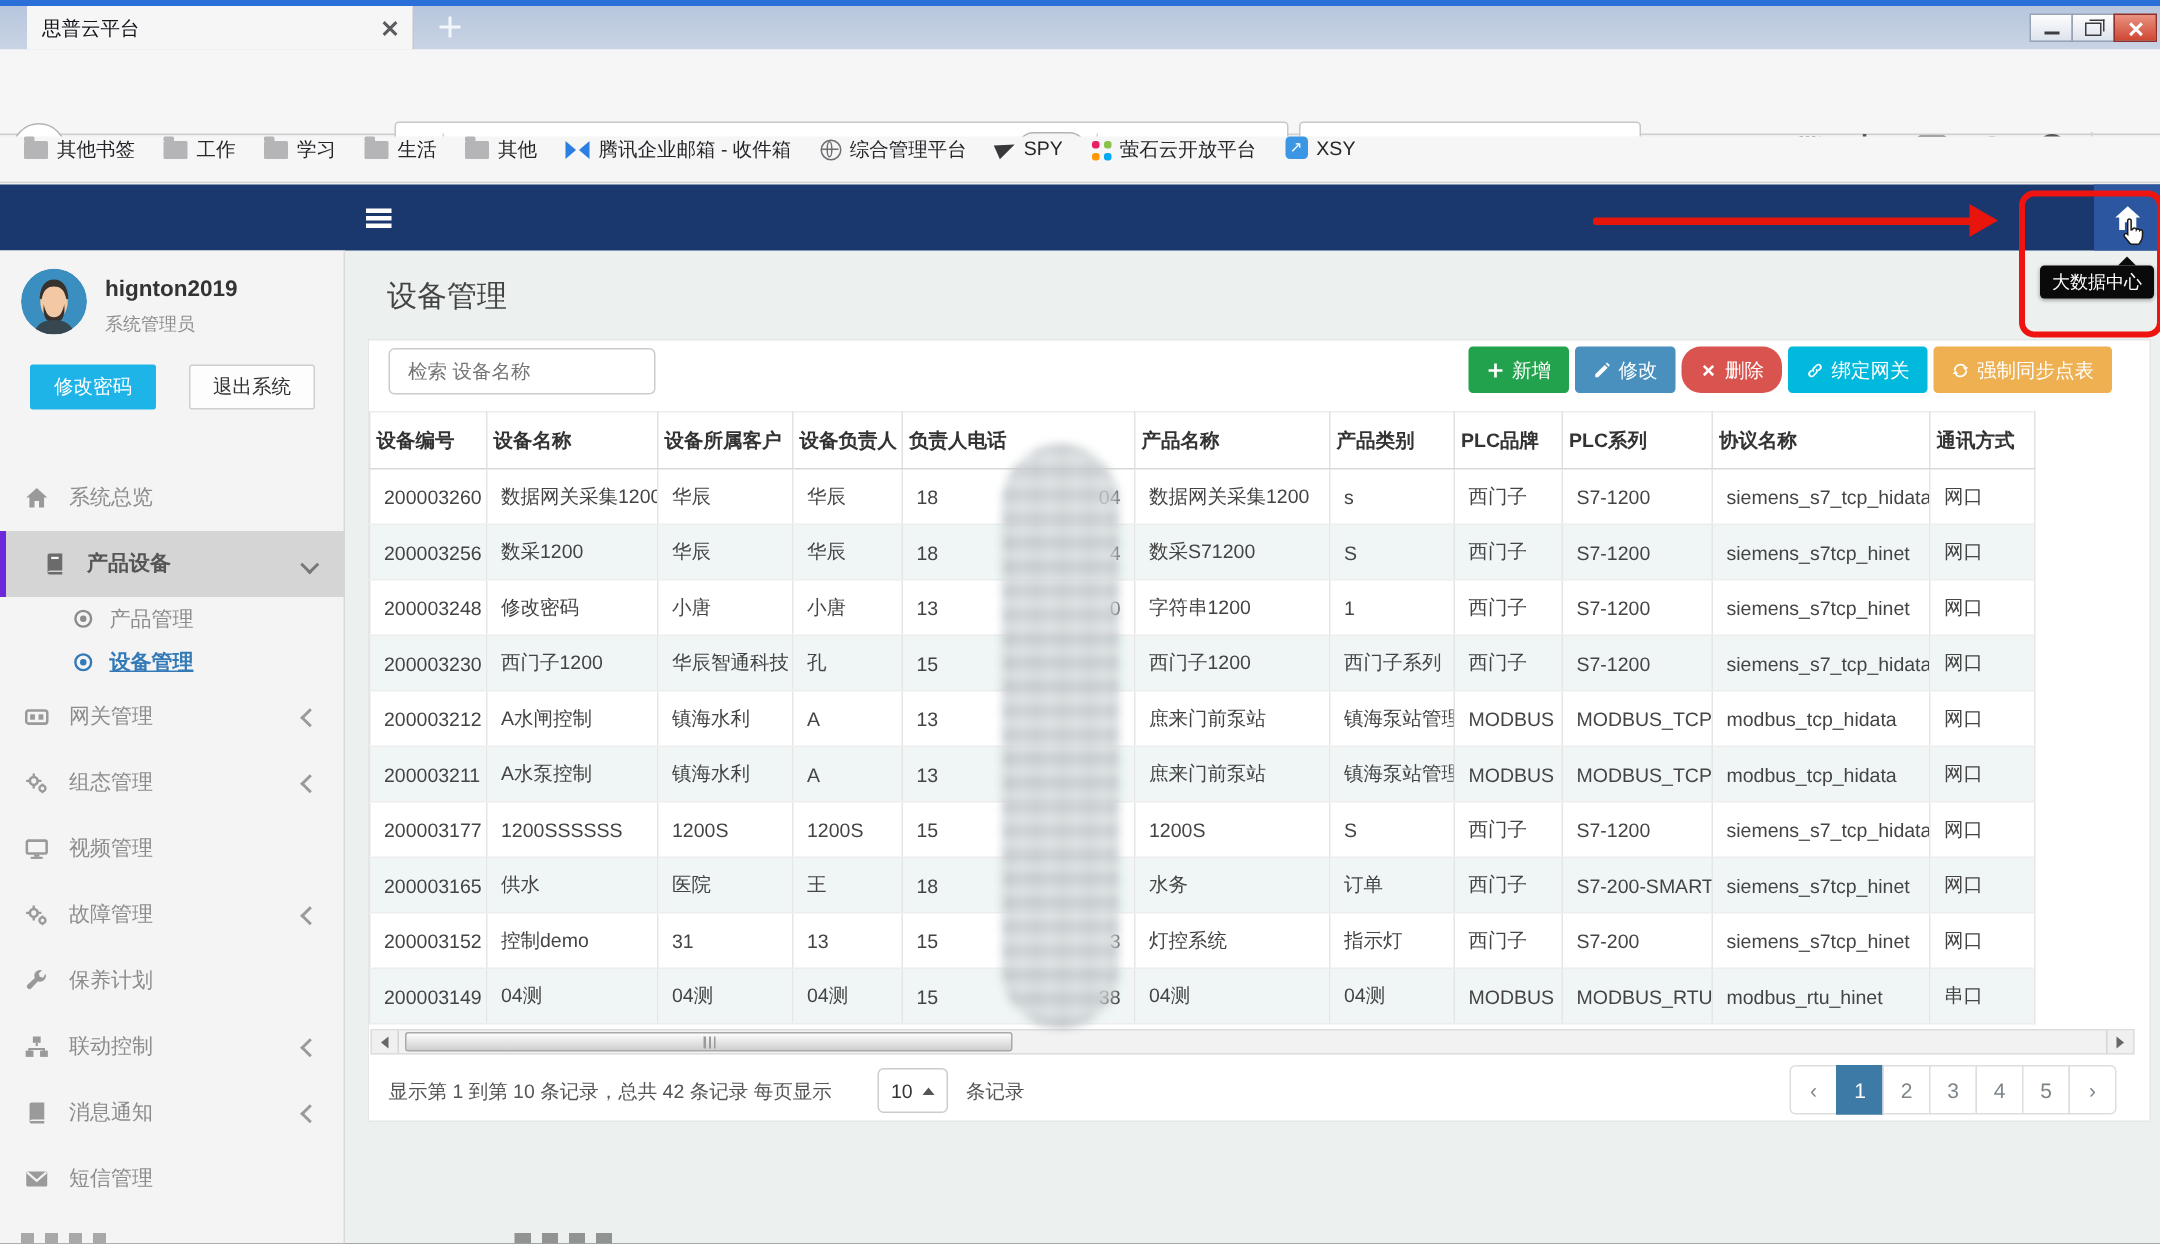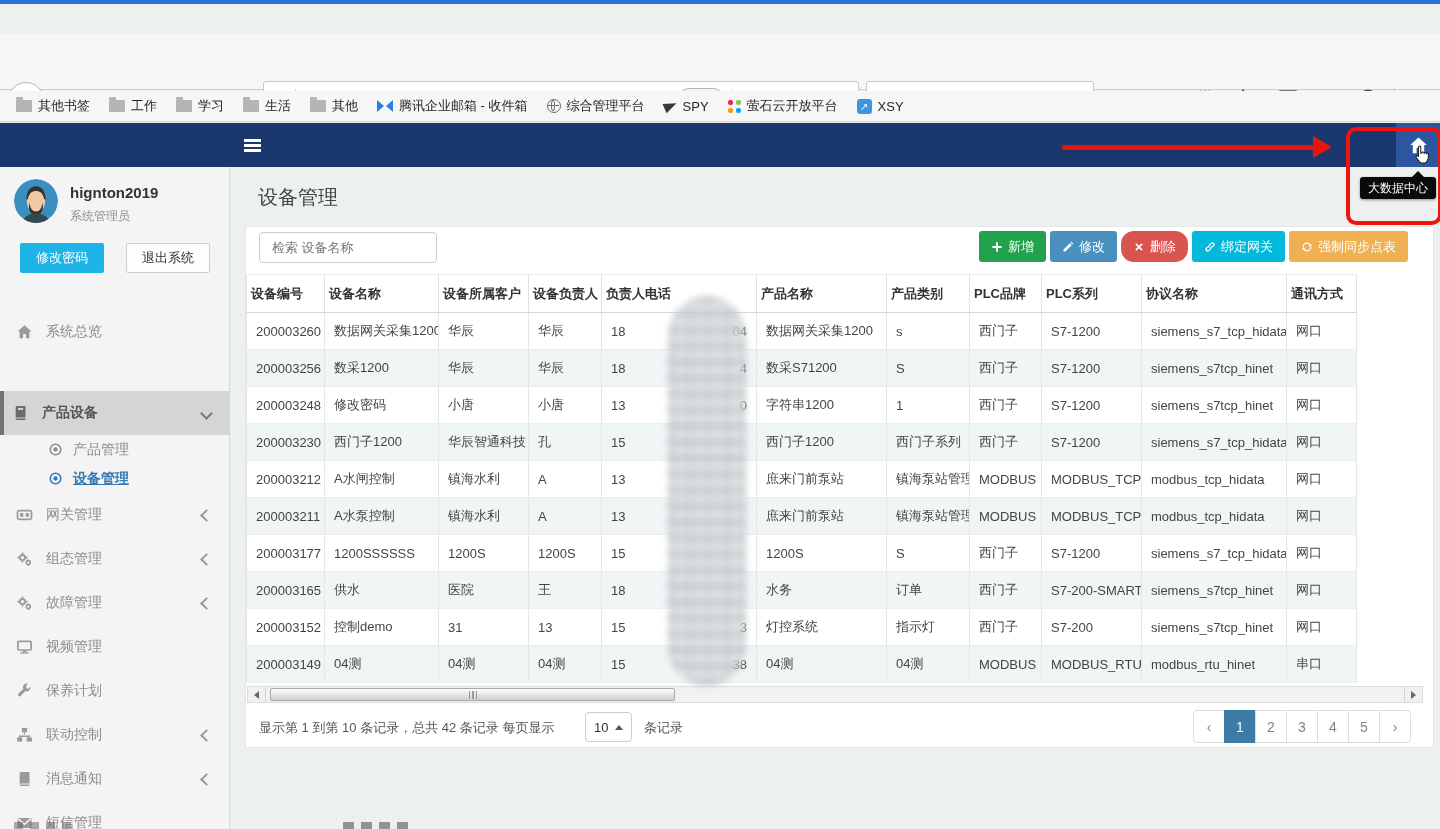--- a/index.html
+++ b/index.html
@@ -43,21 +43,21 @@
 .mag{position:relative;width:14px;height:14px;margin-right:8px;}
 .mag::before{content:"";position:absolute;left:0;top:0;width:9px;height:9px;border:1.6px solid #8a8a8e;border-radius:50%;}
 .mag::after{content:"";position:absolute;left:10px;top:10px;width:5px;height:1.8px;background:#8a8a8e;transform:rotate(45deg);}
 .searchbar input,.dev-search input{border:none;outline:none;font-size:14px;width:100%;font-family:inherit;background:transparent;color:#333;}
 .fx-right{position:absolute;top:55px;display:flex;align-items:center;}
 .fx-ic{width:22px;height:22px;margin:0 9px;display:flex;align-items:center;justify-content:center;}
 .vline{width:1px;height:22px;background:#d0d0d2;margin:0 6px;}
 .burger-g{width:16px;position:relative;height:12px;}
 .burger-g::before{content:"";position:absolute;left:0;top:0;width:16px;height:2px;background:#55555a;box-shadow:0 5px 0 #55555a,0 10px 0 #55555a;}
 .bookmarks{position:absolute;left:0;top:91px;width:1440px;height:31px;background:#f6f6f7;border-bottom:1px solid #d5d5d7;box-sizing:border-box;
-  display:flex;align-items:center;padding-left:16px;gap:19px;}
+  display:flex;align-items:flex-start;padding-left:16px;gap:19px;}
 .bm-item{display:flex;align-items:center;gap:6px;font-size:13px;color:#26262a;white-space:nowrap;}
 .ic-folder{width:16px;height:12px;background:#b5b5b8;border-radius:1px;position:relative;}
 .ic-folder::before{content:"";position:absolute;left:0;top:-3px;width:7px;height:3px;background:#b5b5b8;border-radius:1px 1px 0 0;}
 .ic-tencent-mail{width:16px;height:12px;position:relative;}
 .ic-tencent-mail::before{content:"";position:absolute;left:0;top:0;border-top:6px solid transparent;border-bottom:6px solid transparent;border-left:7px solid #2b7fe3;}
 .ic-tencent-mail::after{content:"";position:absolute;right:0;top:0;border-top:6px solid transparent;border-bottom:6px solid transparent;border-right:7px solid #2b7fe3;}
 .ic-globe{width:14px;height:14px;border:1.5px solid #6f6f73;border-radius:50%;position:relative;box-sizing:border-box;}
 .ic-globe::before{content:"";position:absolute;left:0;top:4.5px;width:11px;height:1.5px;background:#6f6f73;}
 .ic-globe::after{content:"";position:absolute;left:3px;top:0;width:4.5px;height:10.5px;border:1.5px solid #6f6f73;border-radius:50%;box-sizing:border-box;}
 .ic-paper-plane{width:0;height:0;border-top:5px solid transparent;border-bottom:5px solid transparent;border-left:13px solid #38383c;transform:rotate(-24deg);}
@@ -79,21 +79,21 @@
   padding:0 8px;border-radius:3px;z-index:26;box-shadow:0 1px 3px rgba(0,0,0,.4);}
 .tooltip::before{content:"";position:absolute;right:12px;top:-6px;border-left:6px solid transparent;border-right:6px solid transparent;border-bottom:6px solid #0a0a0a;}
 .sidebar{position:absolute;left:0;top:167px;width:230px;height:662px;background:#f4f4f5;border-right:1px solid #dadadb;box-sizing:border-box;}
 .avatar{position:absolute;left:14px;top:12px;width:44px;height:44px;}
 .u-name{position:absolute;left:70px;top:17px;font-size:15px;font-weight:bold;color:#333;}
 .u-role{position:absolute;left:70px;top:41px;font-size:12px;color:#8f8f8f;}
 .btn-pw{position:absolute;left:20px;top:76px;width:84px;height:30px;background:#1fb4e8;color:#fff;border:none;font-size:13px;font-family:inherit;border-radius:2px;}
 .btn-out{position:absolute;left:126px;top:76px;width:84px;height:30px;background:#fdfdfd;color:#333;border:1px solid #cfcfcf;font-size:13px;font-family:inherit;border-radius:2px;}
 .side-menu{position:absolute;left:0;top:143px;width:230px;}
 .side-item{height:44px;display:flex;align-items:center;padding:0 16px;color:#8c8c8c;font-size:14px;position:relative;box-sizing:border-box;}
-.side-item.active{background:#d5d5d5;border-left:4px solid #737373;padding-left:8px;color:#555;font-weight:bold;margin-top:37px;}
+.side-item.active{background:#d5d5d5;border-left:4px solid #6d28d9;padding-left:24px;color:#555;font-weight:bold;}
 .si-icon{width:17px;height:16px;margin-right:13px;color:#9a9a9a;flex:0 0 auto;}
 .side-item.active .si-icon{color:#6b6b6b;}
 .si-icon svg{width:100%;height:100%;fill:currentColor;}
 .chev{position:absolute;right:19px;width:7px;height:7px;border-color:#9a9a9a;}
 .chev-left{border-left:2px solid #9a9a9a;border-bottom:2px solid #9a9a9a;transform:rotate(45deg);}
 .chev-down{border-right:2px solid #777;border-bottom:2px solid #777;transform:rotate(45deg);}
 .sub-item{height:29px;display:flex;align-items:center;padding-left:48px;color:#8c8c8c;font-size:14px;}
 .sub-item .si-icon{width:15px;height:15px;margin-right:10px;color:#8c8c8c;}
 .sub-item.active{color:#337ab7;font-weight:bold;}
 .sub-item.active .sub-label{text-decoration:underline;}
@@ -135,20 +135,32 @@
 .pg.active{background:#3d7aa6;border-color:#3d7aa6;color:#fff;}
 .main-smudge{position:absolute;left:343px;top:822px;width:70px;height:7px;opacity:.6;
   background:repeating-linear-gradient(90deg,#555 0 11px,transparent 11px 18px);}
 </style>
 </head>
 <body>
 
 <div id="screen">
 
   <div class="top-strip"></div>
+  <div class="tab-bar">
+    <div class="tab">
+      <span class="tab-title">思普云平台</span>
+      <span class="xmark"></span>
+    </div>
+    <div class="newtab"></div>
+    <div class="win-controls">
+      <span class="wc wc-min"></span>
+      <span class="wc wc-max"></span>
+      <span class="wc wc-close"></span>
+    </div>
+  </div>
   <div class="toolbar">
     <div class="nav-back">←</div>
     <div class="nav-btn" style="left:48px;color:#b8b8ba;">→</div>
     <div class="nav-btn" style="left:88px;">↻</div>
     <div class="nav-btn" style="left:128px;">⌂</div>
     <div class="urlbar">
       <span class="ic16" id="ic-shield"><svg viewBox="0 0 16 16" fill="none" stroke="#5a5a5e" stroke-width="1.3">
             <path d="M8 1.5 13.5 3v4.5c0 3.5-2.3 6-5.5 7-3.2-1-5.5-3.5-5.5-7V3z"></path>
           </svg></span>
       <span class="sep"></span>
@@ -328,35 +340,35 @@
               <circle cx="6" cy="6.6" r="2.6" fill="none" stroke="currentColor" stroke-width="1.8"></circle>
               <path d="M5.2 1.6h1.6v2H5.2zM5.2 9.6h1.6v2H5.2zM.9 5.8h2v1.6h-2zM9.1 5.8h2v1.6h-2z"></path>
               <circle cx="11.8" cy="11.6" r="2" fill="none" stroke="currentColor" stroke-width="1.6"></circle>
               <path d="M11.2 8.4h1.2v1.4h-1.2zM11.2 13.4h1.2v1.4h-1.2z"></path>
             </svg></span>
           <span class="si-label">组态管理</span>
           <span class="chev chev-left"></span>
         </div>
         <div class="side-item">
           <span class="si-icon"><svg viewBox="0 0 16 16">
+              <rect x="1.4" y="2.4" width="13.2" height="8.6" rx="1" fill="none" stroke="currentColor" stroke-width="1.7"></rect>
+              <rect x="6.2" y="11.6" width="3.6" height="1.6"></rect>
+              <rect x="4" y="13.2" width="8" height="1.4"></rect>
+            </svg></span>
+          <span class="si-label">视频管理</span>
+        </div>
+        <div class="side-item">
+          <span class="si-icon"><svg viewBox="0 0 16 16">
               <circle cx="6" cy="6.6" r="2.6" fill="none" stroke="currentColor" stroke-width="1.8"></circle>
               <path d="M5.2 1.6h1.6v2H5.2zM5.2 9.6h1.6v2H5.2zM.9 5.8h2v1.6h-2zM9.1 5.8h2v1.6h-2z"></path>
               <circle cx="11.8" cy="11.6" r="2" fill="none" stroke="currentColor" stroke-width="1.6"></circle>
               <path d="M11.2 8.4h1.2v1.4h-1.2zM11.2 13.4h1.2v1.4h-1.2z"></path>
             </svg></span>
           <span class="si-label">故障管理</span>
           <span class="chev chev-left"></span>
-        </div>
-        <div class="side-item">
-          <span class="si-icon"><svg viewBox="0 0 16 16">
-              <rect x="1.4" y="2.4" width="13.2" height="8.6" rx="1" fill="none" stroke="currentColor" stroke-width="1.7"></rect>
-              <rect x="6.2" y="11.6" width="3.6" height="1.6"></rect>
-              <rect x="4" y="13.2" width="8" height="1.4"></rect>
-            </svg></span>
-          <span class="si-label">视频管理</span>
         </div>
         <div class="side-item">
           <span class="si-icon"><svg viewBox="0 0 16 16">
               <path d="M13.8 3.2a3.8 3.8 0 0 1-5 4.9l-4.4 4.7a1.7 1.7 0 1 1-2.4-2.4L6.7 6a3.8 3.8 0 0 1 4.8-5.1L9.4 3l.6 2.2 2.2.6z"></path>
             </svg></span>
           <span class="si-label">保养计划</span>
         </div>
         <div class="side-item">
           <span class="si-icon"><svg viewBox="0 0 16 16">
               <rect x="5.4" y="1" width="5.2" height="4.2"></rect>

